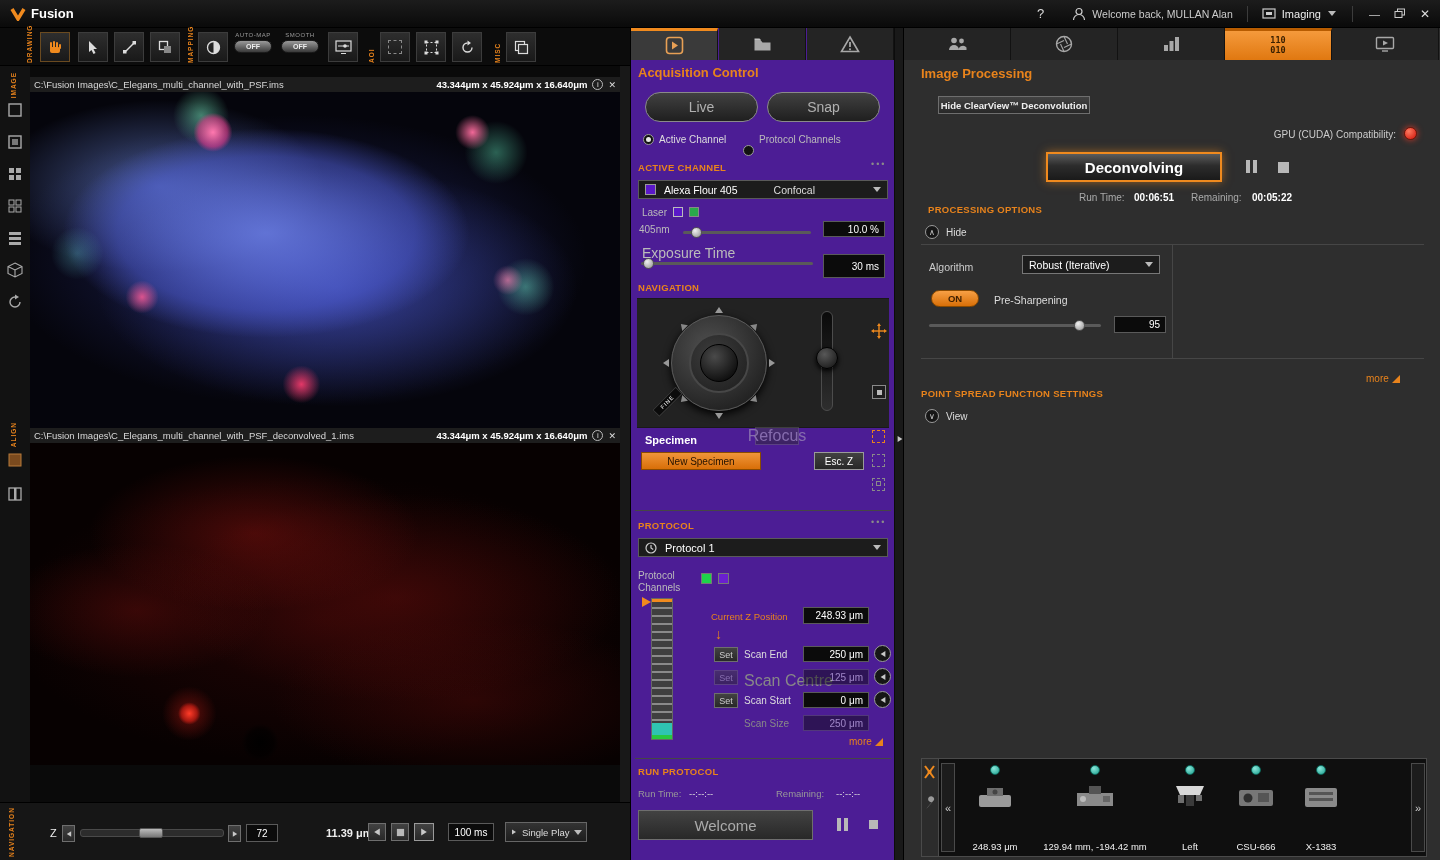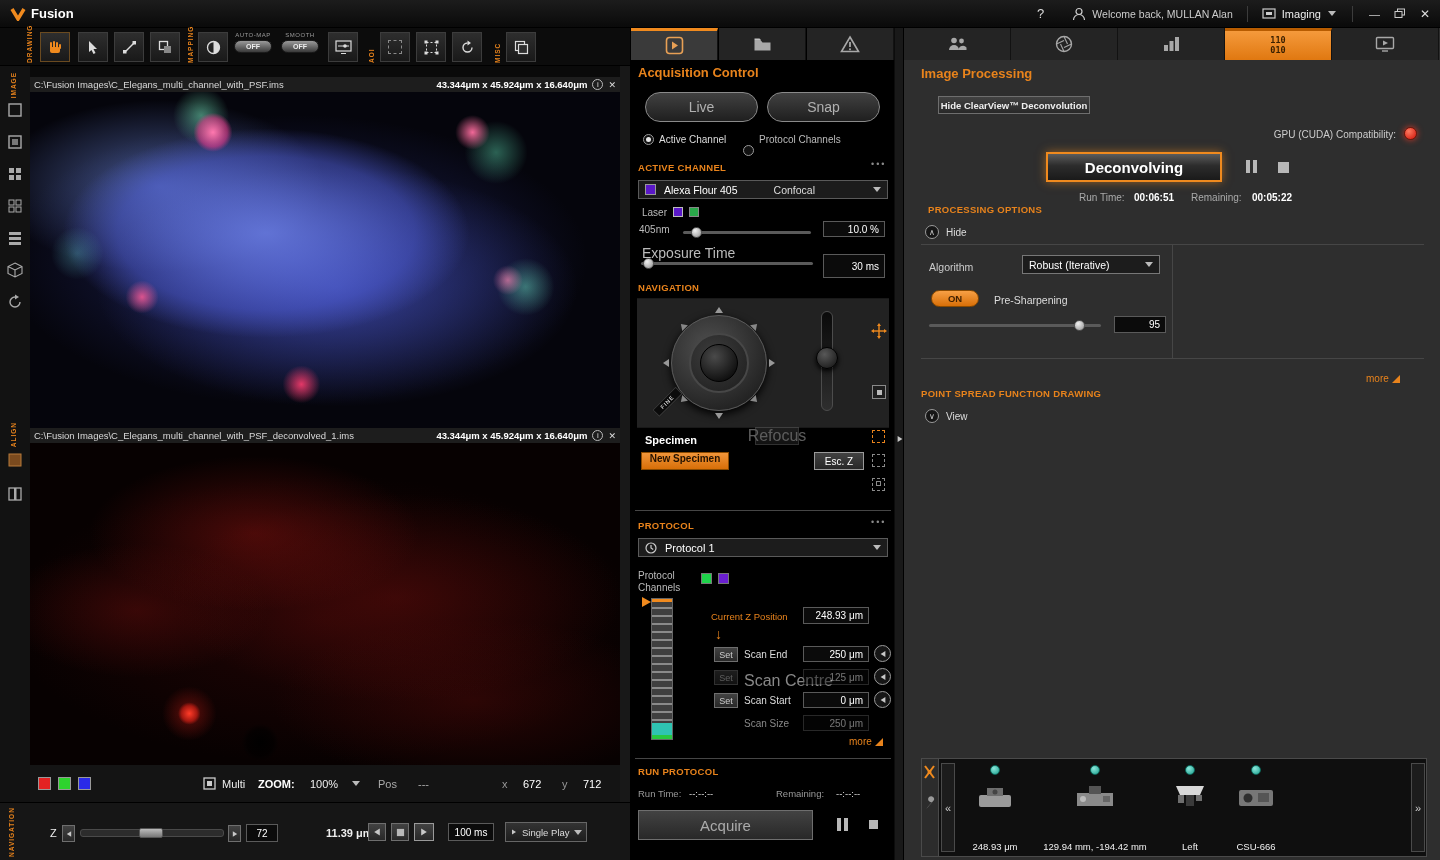--- a/index.html
+++ b/index.html
@@ -244,39 +244,20 @@
       radial-gradient(circle 14px at 27% 84%, rgba(255,60,40,1), rgba(200,30,20,.7) 55%, transparent 80%),
       radial-gradient(circle 34px at 27% 84%, rgba(170,25,18,.55), transparent 80%),
       radial-gradient(circle 22px at 39% 93%, rgba(0,0,0,.95), rgba(0,0,0,.6) 60%, transparent 85%),
       radial-gradient(ellipse 35% 30% at 38% 28%, rgba(130,18,15,.5), transparent 80%),
       radial-gradient(ellipse 45% 38% at 62% 48%, rgba(105,14,12,.45), transparent 85%),
       radial-gradient(ellipse 28% 26% at 18% 52%, rgba(115,16,14,.4), transparent 80%),
       radial-gradient(ellipse 40% 30% at 75% 80%, rgba(90,12,10,.4), transparent 85%),
       radial-gradient(ellipse 60% 50% at 50% 55%, rgba(60,8,8,.5), transparent 90%),
       #070101"></div>
 
-    <div class="abs" style="left:0;top:699px;width:590px;height:37px;background:#141414">
-      <div class="abs" style="left:8px;top:12px;width:13px;height:13px;background:#e32222;border:1px solid #999"></div>
-      <div class="abs" style="left:28px;top:12px;width:13px;height:13px;background:#2ed32e;border:1px solid #999"></div>
-      <div class="abs" style="left:48px;top:12px;width:13px;height:13px;background:#2a2ae8;border:1px solid #999"></div>
-      <svg class="abs" style="left:173px;top:12px" width="13" height="13">
-          <rect x="1" y="1" width="11" height="11" fill="none" stroke="#ccc" stroke-width="1.3"></rect>
-          <rect x="4" y="4" width="5" height="5" fill="#ccc"></rect>
-        </svg>
-      <span class="abs" style="left:192px;top:13px;color:#eee">Multi</span>
-      <span class="abs" style="left:228px;top:13px;color:#fff;font-weight:bold">ZOOM:</span>
-      <span class="abs" style="left:280px;top:13px;color:#eee">100%</span>
-      <span class="abs caret" style="left:322px;top:16px"></span>
-      <span class="abs" style="left:348px;top:13px;color:#aaa">Pos</span>
-      <span class="abs" style="left:388px;top:13px;color:#aaa">---</span>
-      <span class="abs" style="left:472px;top:13px;color:#999">x</span>
-      <span class="abs" style="left:493px;top:13px;color:#fff">672</span>
-      <span class="abs" style="left:532px;top:13px;color:#999">y</span>
-      <span class="abs" style="left:553px;top:13px;color:#fff">712</span>
-    </div>
   </div>
 
   <div class="abs" style="left:0;top:802px;width:630px;height:58px;background:#161616;border-top:1px solid #000">
     <span class="abs vlabel" style="left:8px;top:4px;height:50px">NAVIGATION</span>
     <span class="abs" style="left:50px;top:24px;color:#eee;font-size:11px">Z</span>
     <div class="abs btn" style="left:62px;top:22px;width:13px;height:17px;font-size:9px">
         <span class="tri-l" style="transform:scale(.55)"></span>
       </div>
     <div class="abs" style="left:80px;top:26px;width:144px;height:8px;background:#2c2c2c;border:1px solid #4a4a4a;border-radius:3px">
       <div style="position:absolute;left:58px;top:-2px;width:24px;height:10px;background:linear-gradient(#bbb,#777);border:1px solid #555;border-radius:2px"></div>
@@ -296,21 +277,21 @@
         <span class="tri-r" style="transform:scale(.7)"></span>
       </div>
     <div class="abs vbox" style="left:448px;top:20px;width:46px;height:18px;justify-content:center">100 ms</div>
     <div class="abs flex" style="left:505px;top:19px;width:82px;height:20px;background:linear-gradient(#333,#1d1d1d);border:1px solid #666;padding:0 4px;gap:4px">
       <span class="tri-r" style="transform:scale(.5)"></span>
       <span style="font-size:9.5px;color:#ddd;white-space:nowrap">Single Play</span>
       <span class="caret" style="margin-left:auto"></span>
     </div>
   </div>
 
-  <div class="abs" style="left:630px;top:28px;width:273px;height:832px;background:#000000;border-left:1px solid #000">
+  <div class="abs" style="left:630px;top:28px;width:273px;height:832px;background:#4c1d95;border-left:1px solid #000">
 
     <div class="mtab active" style="left:0;width:87px">
       <svg width="19" height="19">
           <rect x="1.5" y="1.5" width="16" height="16" rx="3" fill="none" stroke="#e8a055" stroke-width="1.6"></rect>
           <polygon points="7,5.5 13,9.5 7,13.5" fill="#e8a055"></polygon>
         </svg>
     </div>
     <div class="mtab" style="left:88px;width:87px">
       <svg width="19" height="16">
           <path d="M1.5 4 h6 l2 2.5 h8 v8 h-16 z" fill="#a8a8a8"></path>
@@ -393,21 +374,21 @@
             <polygon points="0,8 3,6 3,10"></polygon>
             <polygon points="16,8 13,6 13,10"></polygon>
           </g>
         </svg>
       <div class="abs" style="left:235px;top:86px;width:14px;height:14px;border:1px solid #8a8a8a;background:#1e1e1e;display:flex;align-items:center;justify-content:center">
           <div style="width:5px;height:5px;background:#bbb"></div>
         </div>
     </div>
 
     <span class="abs" style="left:14px;top:406px;color:#fff;font-weight:bold;font-size:11px">Specimen</span>
-    <div class="abs" style="left:10px;top:424px;width:88px;height:18px;background:linear-gradient(#f0953a,#d86f08);border:1px solid #8a4a00;color:#241200;font-weight:bold;font-size:10px;display:flex;justify-content:center">
+    <div class="abs" style="left:10px;top:424px;width:120px;height:18px;background:linear-gradient(#f0953a,#d86f08);border:1px solid #8a4a00;color:#241200;font-weight:normal;font-size:10px;display:flex;align-items:center;justify-content:center">
         <span>New Specimen</span>
       </div>
     <div class="abs btn dim" style="left:124px;top:399px;width:44px;height:18px;font-size:16px">
         <span>Refocus</span>
       </div>
     <div class="abs btn" style="left:183px;top:424px;width:50px;height:18px;font-size:10px;border-color:#9a9a9a;color:#fff">
         <span>Esc. Z</span>
       </div>
     <div class="abs dashsq" style="left:241px;top:402px;width:13px;height:13px;border-color:#e8831c"></div>
     <div class="abs dashsq" style="left:241px;top:426px;width:13px;height:13px"></div>
@@ -482,21 +463,21 @@
 
     <div class="hline" style="left:4px;top:730px;width:256px"></div>
     <span class="abs sect" style="left:7px;top:738px">RUN PROTOCOL</span>
 
     <span class="abs" style="left:7px;top:760px;color:#999;font-size:9.5px">Run Time:</span>
     <span class="abs" style="left:58px;top:760px;color:#ddd;font-size:9.5px">--:--:--</span>
     <span class="abs" style="left:145px;top:760px;color:#999;font-size:9.5px">Remaining:</span>
     <span class="abs" style="left:205px;top:760px;color:#ddd;font-size:9.5px">--:--:--</span>
 
     <div class="abs btn" style="left:7px;top:782px;width:175px;height:30px;font-size:15px;color:#aaa">
-        <span>Acquire</span>
+        <span>Welcome</span>
       </div>
     <div class="abs pauseic" style="left:206px;top:790px">
         <i></i>
         <i></i>
       </div>
     <div class="abs stopsq" style="left:238px;top:792px"></div>
 
     <div class="abs" style="left:263px;top:0;width:10px;height:832px;background:#191919;border-left:1px solid #0c0c0c">
       <span class="tri-r" style="position:absolute;top:406px;left:1px;transform:scale(.6)"></span>
     </div>
@@ -595,21 +576,21 @@
 
     <div class="abs track" style="left:25px;top:296px;width:172px"></div>
     <div class="abs thumb" style="left:170px;top:292px"></div>
     <div class="abs vbox" style="left:210px;top:288px;width:52px;height:17px">95</div>
 
     <div class="abs flex" style="left:462px;top:345px;gap:3px">
       <span style="color:#e8831c;font-size:10px">more</span>
       <span class="cornertri"></span>
     </div>
 
-    <span class="abs sect" style="left:17px;top:360px">POINT SPREAD FUNCTION DRAWING</span>
+    <span class="abs sect" style="left:17px;top:360px">POINT SPREAD FUNCTION SETTINGS</span>
 
     <div class="abs circbtn" style="left:21px;top:381px;width:14px;height:14px;font-size:8px;color:#ccc">
         <span>∨</span>
       </div>
     <span class="abs" style="left:42px;top:383px;color:#ddd;font-size:10px">View</span>
 
     <div class="abs" style="left:17px;top:730px;width:506px;height:99px;background:#0f0f0f;border:1px solid #4a4a4a">
       <div class="abs" style="left:0;top:0;width:17px;height:97px;background:#2c2c2c;border-right:1px solid #4a4a4a">
         <svg width="13" height="16" style="margin:5px 1px 0">
             <g stroke="#f08a1e" stroke-width="2">
@@ -657,19 +638,28 @@
       </div>
       <div class="abs" style="left:301px;top:0;width:66px;height:97px">
         <div class="tealdot" style="position:absolute;left:50%;margin-left:-5px;top:6px"></div>
         <svg width="44" height="36" style="position:absolute;left:11px;top:20px">
             <rect x="5" y="11" width="34" height="16" rx="2" fill="#777"></rect>
             <circle cx="14" cy="19" r="4.5" fill="#2e2e2e"></circle>
             <rect x="24" y="14" width="11" height="9" fill="#555"></rect>
           </svg>
         <div class="devlabel">CSU-666</div>
       </div>
+      <div class="abs" style="left:367px;top:0;width:64px;height:97px">
+        <div class="tealdot" style="position:absolute;left:50%;margin-left:-5px;top:6px"></div>
+        <svg width="44" height="36" style="position:absolute;left:10px;top:20px">
+            <rect x="6" y="9" width="32" height="19" rx="2" fill="#8a8a8a"></rect>
+            <rect x="10" y="13" width="24" height="3" fill="#555"></rect>
+            <rect x="10" y="19" width="24" height="3" fill="#555"></rect>
+          </svg>
+        <div class="devlabel">X-1383</div>
+      </div>
       <div class="abs btn" style="left:489px;top:4px;width:14px;height:89px;font-size:11px;background:#1c1c1c;border-color:#4a4a4a">
           <span>»</span>
         </div>
     </div>
   </div>
 
 </div>
 
 </body></html>

